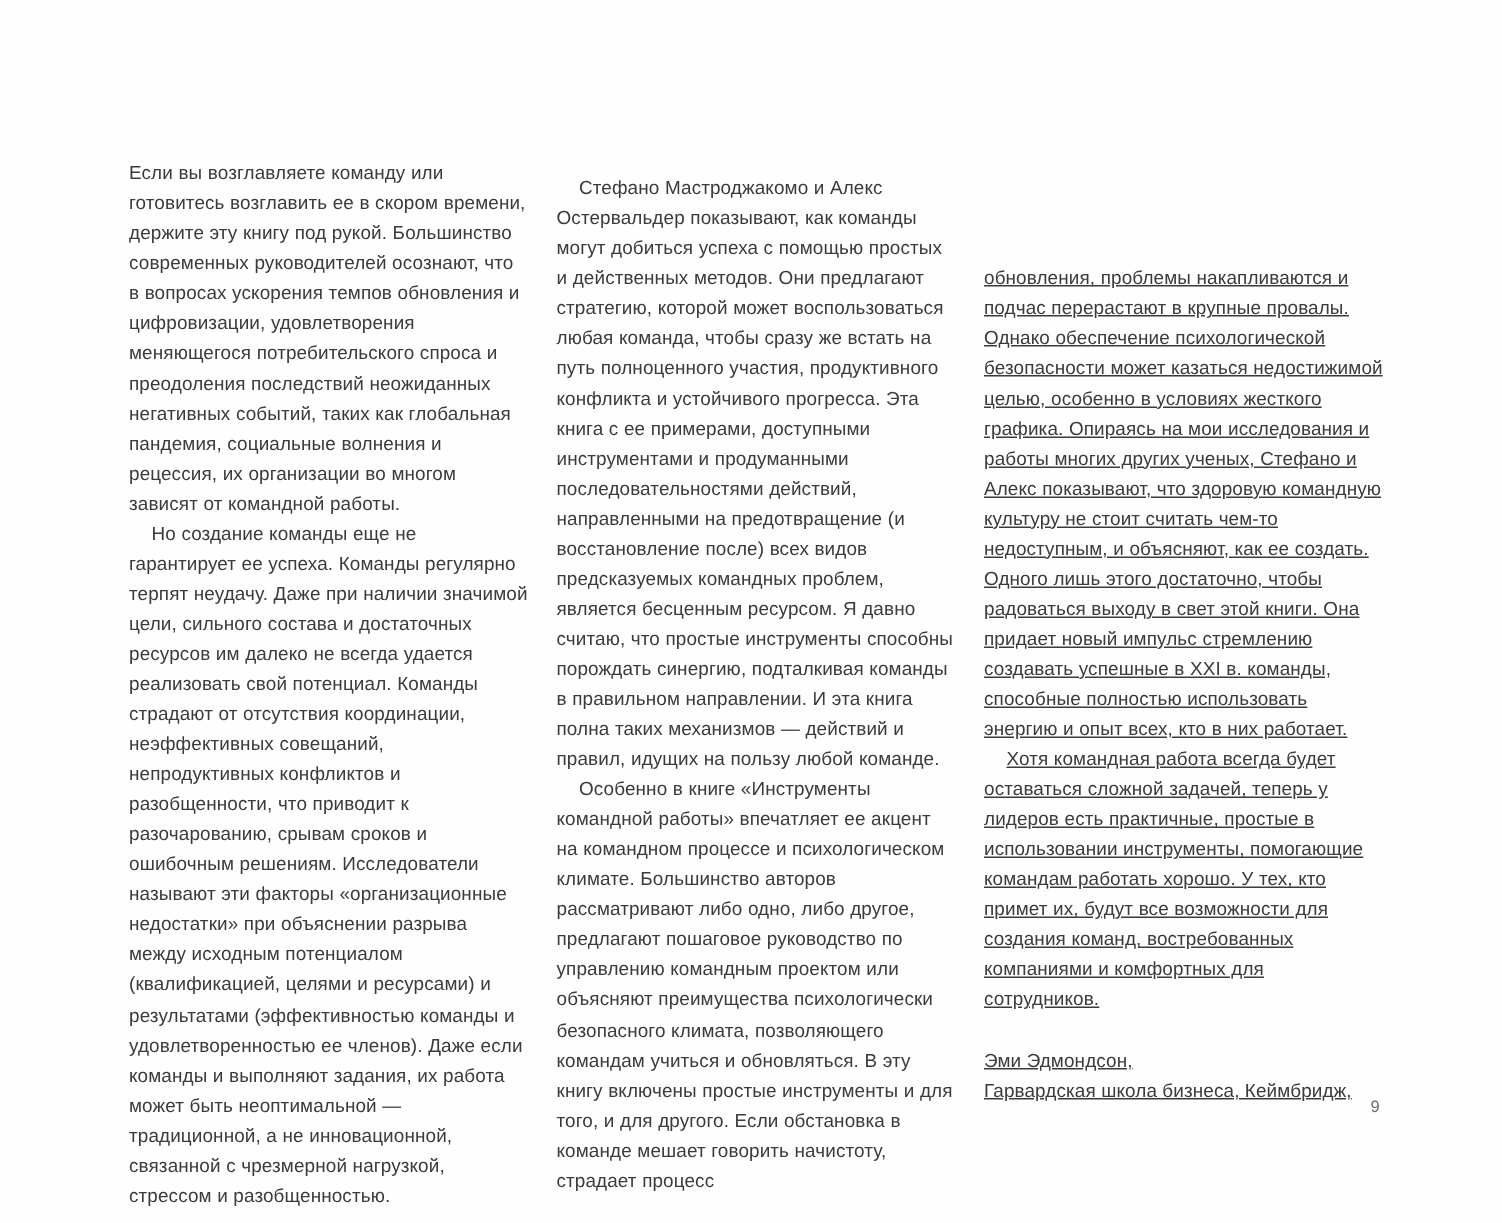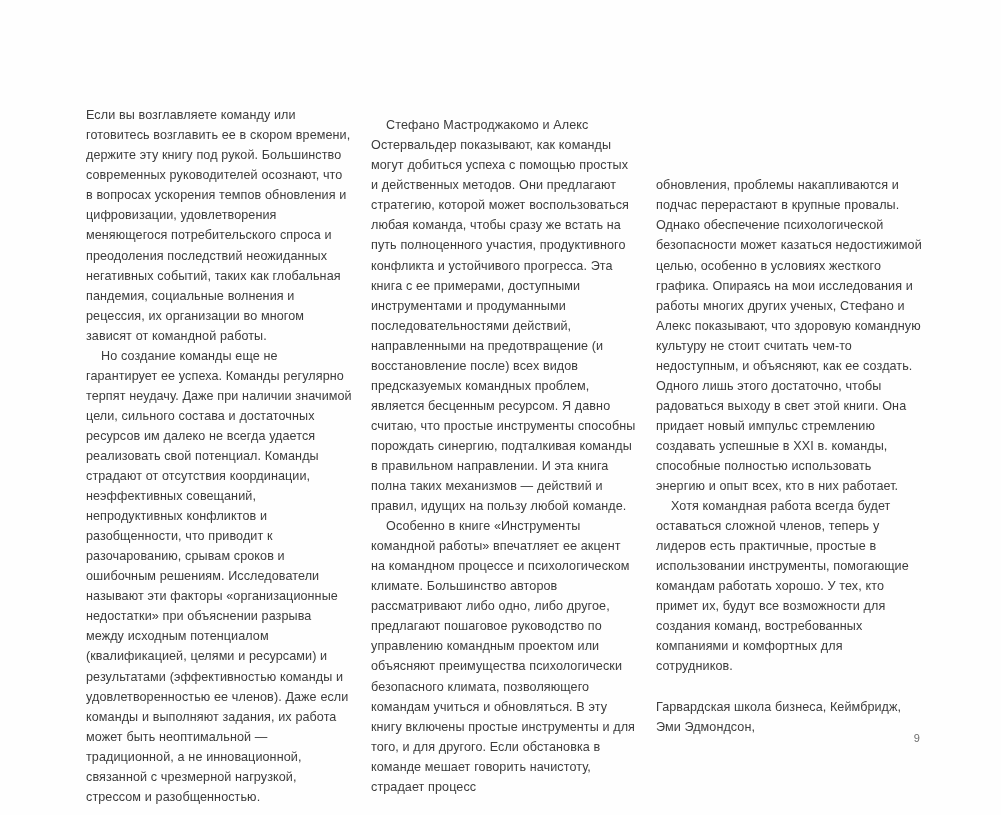--- a/index.html
+++ b/index.html
@@ -39,20 +39,21 @@
     align-items: center;
   }
 
   .column {
     width: 266px;
     flex: 0 0 266px;
     margin-right: 19px;
   }
   .column:last-child {
     margin-right: 0;
+    text-decoration: underline;
   }
 
   .para {
     margin: 0;
     font-size: 12.6px;
     line-height: 20.05px;
     letter-spacing: 0.08px;
     text-align: left;
     color: #3b3b3b;
     word-spacing: 0.1px;
@@ -94,24 +95,24 @@
       <p class="para indent">Но создание команды еще не гарантирует ее успеха. Команды регулярно терпят неудачу. Даже при наличии значимой цели, сильного состава и достаточных ресурсов им далеко не всегда удается реализовать свой потенциал. Команды страдают от отсутствия координации, неэффективных совещаний, непродуктивных конфликтов и разобщенности, что приводит к разочарованию, срывам сроков и ошибочным решениям. Исследователи называют эти факторы «организационные недостатки» при объяснении разрыва между исходным потенциалом (квалификацией, целями и ресурсами) и результатами (эффективностью команды и удовлетворенностью ее членов). Даже если команды и выполняют задания, их работа может быть неоптимальной — традиционной, а не инновационной, связанной с чрезмерной нагрузкой, стрессом и разобщенностью.</p>
     </div>
 
     <div class="column">
       <p class="para indent">Стефано Мастроджакомо и Алекс Остервальдер показывают, как команды могут добиться успеха с помощью простых и действенных методов. Они предлагают стратегию, которой может воспользоваться любая команда, чтобы сразу же встать на путь полноценного участия, продуктивного конфликта и устойчивого прогресса. Эта книга с ее примерами, доступными инструментами и продуманными последовательностями действий, направленными на предотвращение (и восстановление после) всех видов предсказуемых командных проблем, является бесценным ресурсом. Я давно считаю, что простые инструменты способны порождать синергию, подталкивая команды в правильном направлении. И эта книга полна таких механизмов — действий и правил, идущих на пользу любой команде.</p>
       <p class="para indent">Особенно в книге «Инструменты командной работы» впечатляет ее акцент на командном процессе и психологическом климате. Большинство авторов рассматривают либо одно, либо другое, предлагают пошаговое руководство по управлению командным проектом или объясняют преимущества психологически безопасного климата, позволяющего командам учиться и обновляться. В эту книгу включены простые инструменты и для того, и для другого. Если обстановка в команде мешает говорить начистоту, страдает процесс</p>
     </div>
 
     <div class="column">
       <p class="para">обновления, проблемы накапливаются и подчас перерастают в крупные провалы. Однако обеспечение психологической безопасности может казаться недостижимой целью, особенно в условиях жесткого графика. Опираясь на мои исследования и работы многих других ученых, Стефано и Алекс показывают, что здоровую командную культуру не стоит считать чем-то недоступным, и объясняют, как ее создать. Одного лишь этого достаточно, чтобы радоваться выходу в свет этой книги. Она придает новый импульс стремлению создавать успешные в XXI в. команды, способные полностью использовать энергию и опыт всех, кто в них работает.</p>
-      <p class="para indent">Хотя командная работа всегда будет оставаться сложной членов, теперь у лидеров есть практичные, простые в использовании инструменты, помогающие командам работать хорошо. У тех, кто примет их, будут все возможности для создания команд, востребованных компаниями и комфортных для сотрудников.</p>
+      <p class="para indent">Хотя командная работа всегда будет оставаться сложной задачей, теперь у лидеров есть практичные, простые в использовании инструменты, помогающие командам работать хорошо. У тех, кто примет их, будут все возможности для создания команд, востребованных компаниями и комфортных для сотрудников.</p>
       <div class="signature">
+        <div>Эми Эдмондсон,</div>
         <div>Гарвардская школа бизнеса, Кеймбридж,</div>
-        <div>Эми Эдмондсон,</div>
       </div>
     </div>
 
   </div>
 
   <div id="page-number">9</div>
 
 </div>
 
 </body></html>

